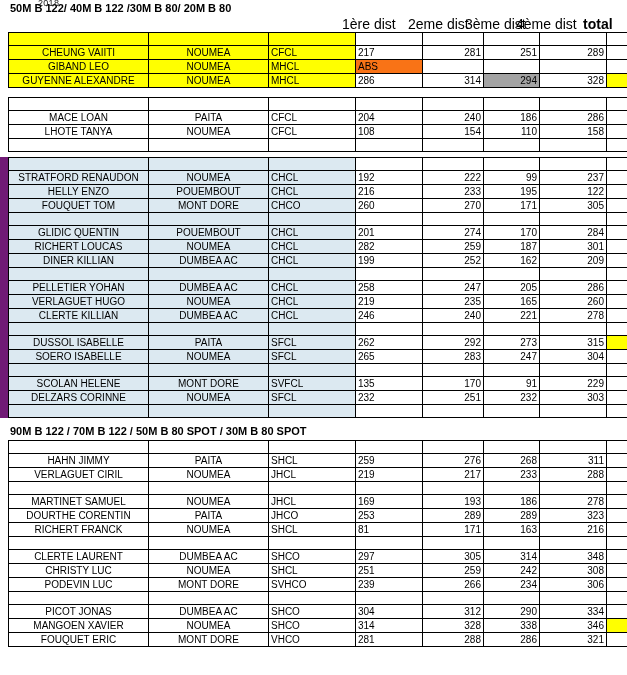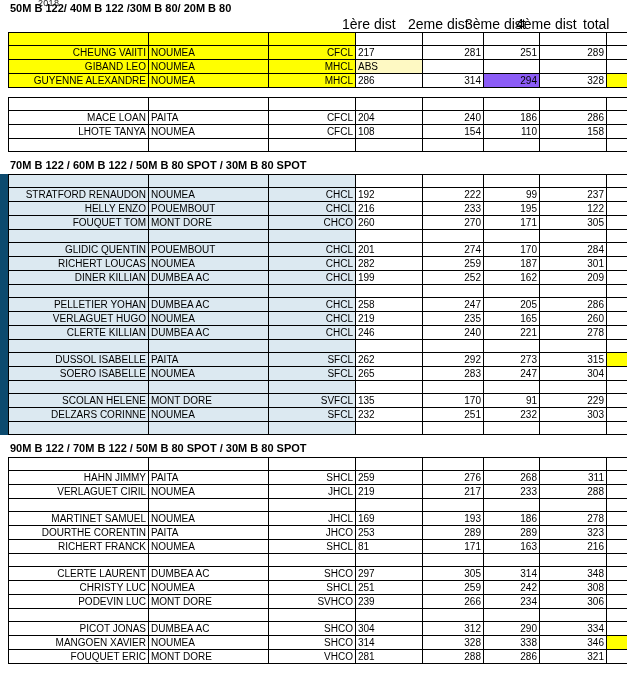--- a/index.html
+++ b/index.html
@@ -38,47 +38,47 @@
   }
   table.grid td{
     border:1px solid #000;
     height:13px;
     line-height:13px;
     padding:0 2px;
     overflow:hidden;
     white-space:nowrap;
     vertical-align:middle;
   }
-  td.c-name{width:135px;text-align:right;}
-  td.c-club{width:115px;text-align:left;}
-  td.c-cat{width:82px;text-align:right;border-right:1px solid #000;}
+  td.c-name{width:135px;text-align:center;}
+  td.c-club{width:115px;text-align:center;}
+  td.c-cat{width:82px;border-right:1px solid #000;}
   td.c-d1{width:62px;text-align:left;}
   td.c-d2{width:56px;text-align:right;}
   td.c-d3{width:51px;text-align:right;}
   td.c-d4{width:62px;text-align:right;}
   td.c-tot{width:49px;text-align:right;}
 
   tr.blank td{height:12px;}
 
   
   .colhead{
     position:relative;height:15px;
     margin-left:8px;width:612px;
     font-size:14px;font-weight:bold;
   }
   .colhead span{position:absolute;bottom:0;white-space:nowrap;}
   .ch-d1{left:334px;font-weight:normal;}
   .ch-d2{left:400px;font-weight:normal;}
   .ch-d3{left:457px;font-weight:normal;margin-top:45px;}
   .ch-d4{left:508px;font-weight:normal;}
-  .ch-tot{left:575px;font-weight:normal;}
+  .ch-tot{left:575px;font-weight:bold;}
 
   .yellow td{background:#ffff00;}
   .yellow-cell{background:#ffff00 !important;}
-  .blue-band{background:#0c4a6e;}
+  .blue-band{background:#701a75;}
   .blue-band table.grid td{background:#dce9f1;}
   .blue-band table.grid td.white-num{background:#ffffff;}
 
   .gap{height:9px;}
   .gap-sm{height:5px;}
 </style>
 </head>
 <body>
 
 <div class="page">
@@ -113,33 +113,33 @@
         <td class="c-d1" style="background:#fff">217</td>
         <td class="c-d2" style="background:#fff">281</td>
         <td class="c-d3" style="background:#fff">251</td>
         <td class="c-d4" style="background:#fff">289</td>
         <td class="c-tot" style="background:#fff">1038</td>
       </tr>
       <tr class="yellow">
         <td class="c-name">GIBAND LEO</td>
         <td class="c-club">NOUMEA</td>
         <td class="c-cat">MHCL</td>
-        <td class="c-d1" style="background:#fef9c3">ABS</td>
+        <td class="c-d1" style="background:#f97316">ABS</td>
         <td class="c-d2" style="background:#fff"></td>
         <td class="c-d3" style="background:#fff"></td>
         <td class="c-d4" style="background:#fff"></td>
         <td class="c-tot" style="background:#fff"></td>
       </tr>
       <tr class="yellow">
         <td class="c-name">GUYENNE ALEXANDRE</td>
         <td class="c-club">NOUMEA</td>
         <td class="c-cat">MHCL</td>
         <td class="c-d1" style="background:#fff">286</td>
         <td class="c-d2" style="background:#fff">314</td>
-        <td class="c-d3" style="background:#8b5cf6">294</td>
+        <td class="c-d3" style="background:#a3a3a3">294</td>
         <td class="c-d4" style="background:#fff">328</td>
         <td class="c-tot yellow-cell">1222</td>
       </tr>
     </tbody>
       </table>
   </div>
 
   <div class="gap"></div>
 
   <div class="section">
@@ -185,21 +185,20 @@
             <td class="c-d4"></td>
             <td class="c-tot"></td>
       </tr>
     </tbody>
       </table>
   </div>
 
   <div class="gap-sm"></div>
 
   <div class="section">
-    <div class="sec-title">70M B 122 / 60M B 122 / 50M B 80 SPOT / 30M B 80 SPOT</div>
     <div class="blue-band">
     <table class="grid">
           <tbody>
       <tr class="blank">
         <td class="c-name"></td>
               <td class="c-club"></td>
               <td class="c-cat"></td>
         <td class="c-d1 white-num"></td>
               <td class="c-d2 white-num"></td>
               <td class="c-d3 white-num"></td>

